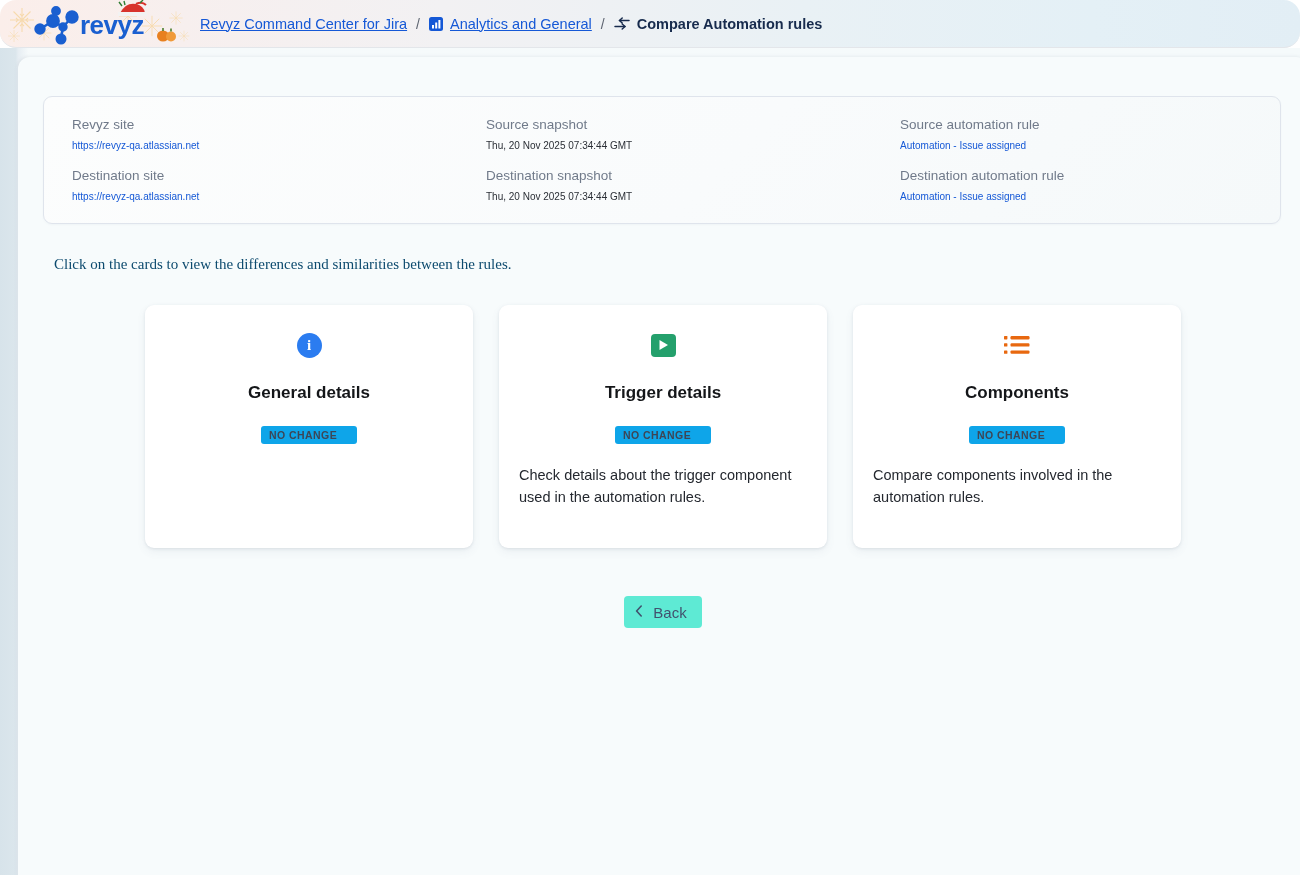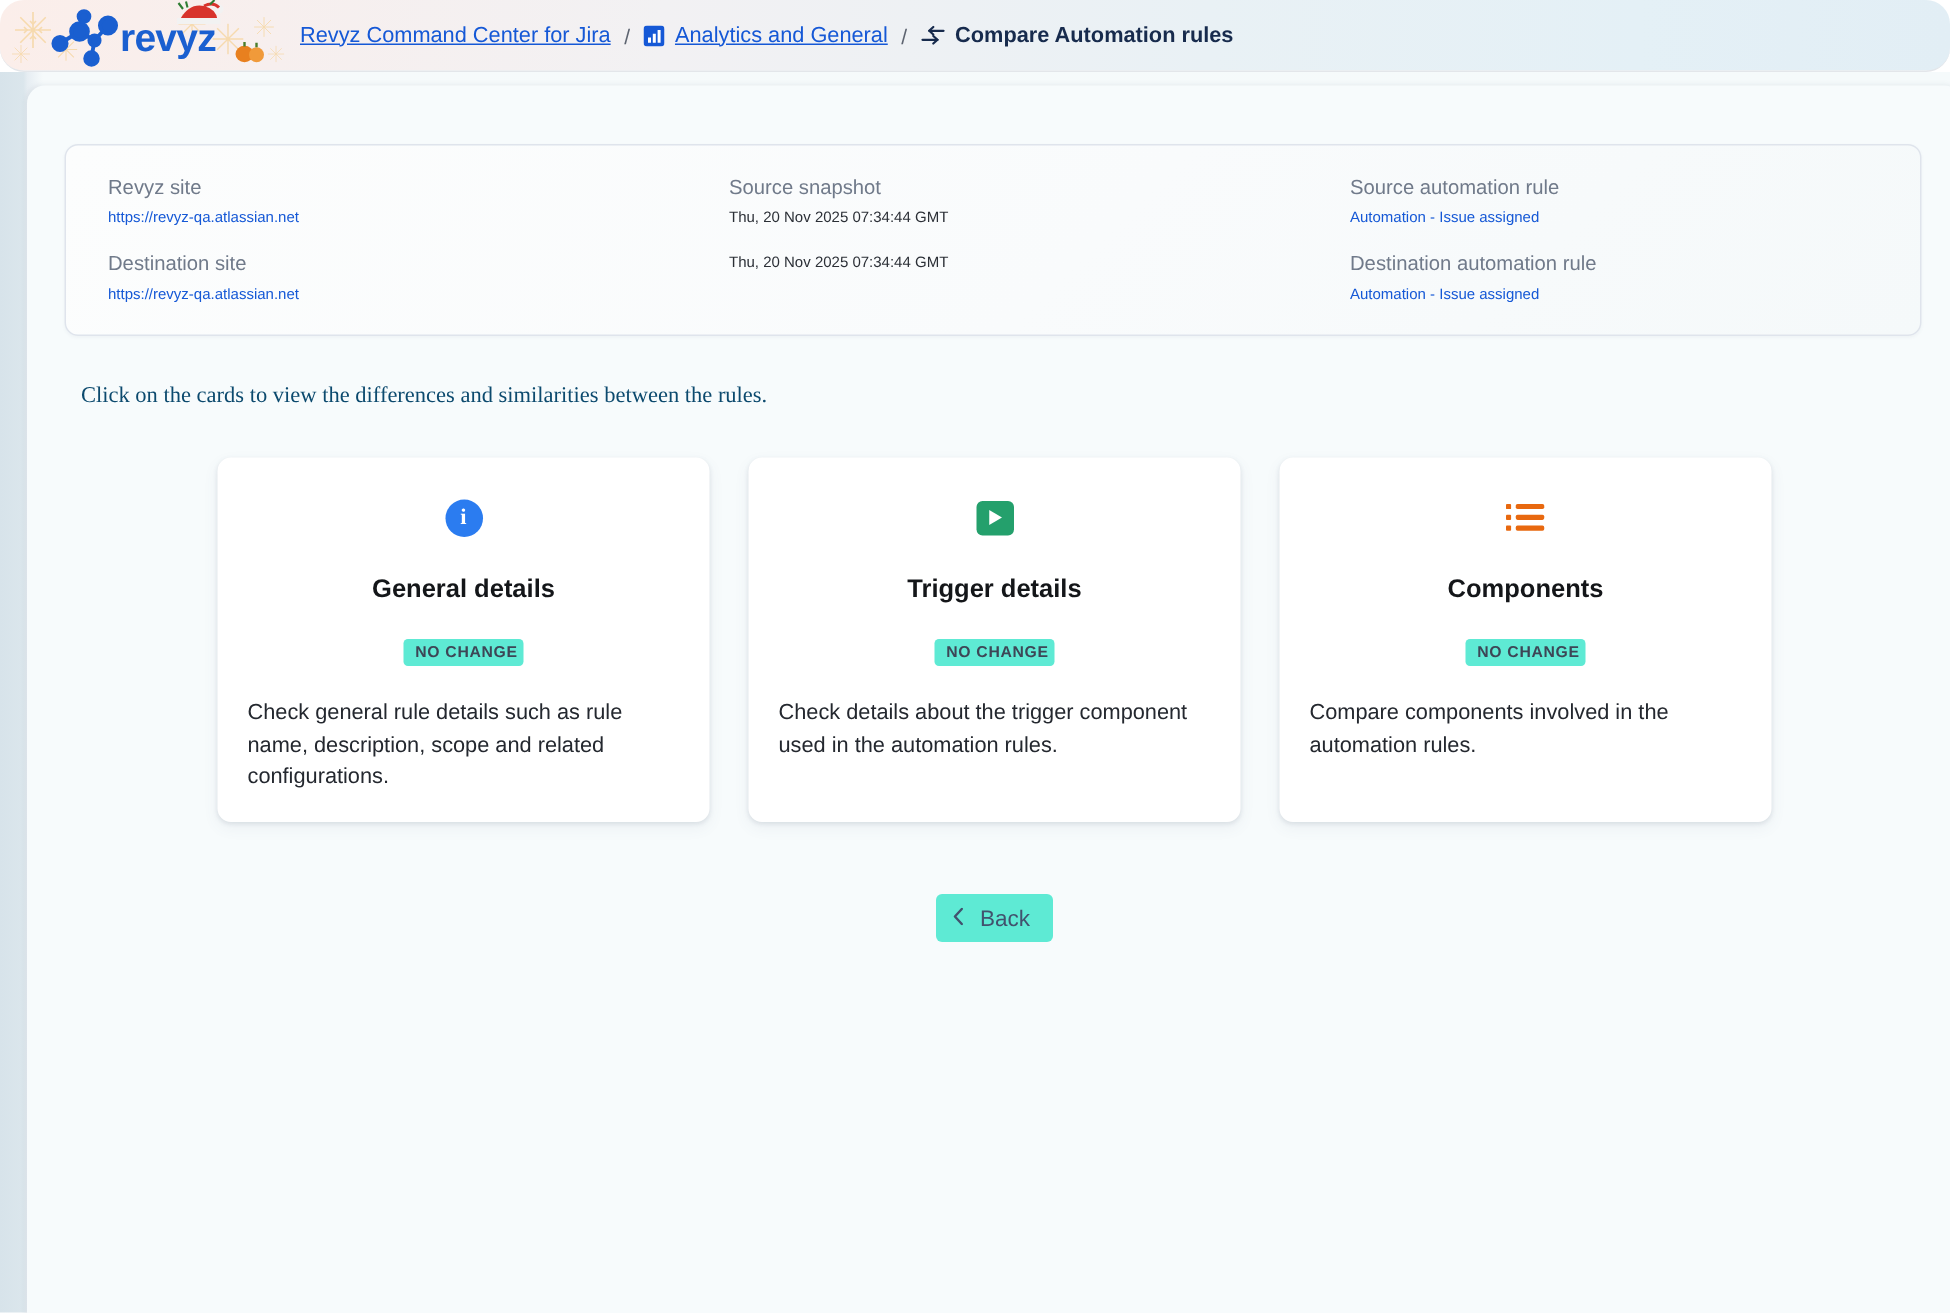--- a/index.html
+++ b/index.html
@@ -147,26 +147,26 @@
   }
   .card-title {
     font-size: 17px;
     font-weight: bold;
     color: #141619;
     text-align: center;
     margin-bottom: 23px;
   }
   .badge {
     display: inline-block;
-    background: #5eead4;
+    background: #0ea5e9;
     color: #3d4656;
     font-size: 10.5px;
     font-weight: bold;
     letter-spacing: 0.45px;
-    padding: 3px 4px 3px 8px;
+    padding: 3px 20px 3px 8px;
     border-radius: 3px;
     margin-bottom: 21px;
   }
   .card-desc {
     font-size: 14.5px;
     color: #24282f;
     line-height: 21.5px;
     align-self: stretch;
     text-align: left;
   }
@@ -334,20 +334,21 @@
           <div class="info-label">Source automation rule</div>
           <div class="info-value link">Automation - Issue assigned</div>
         </div>
 
         <div>
           <div class="info-label">Destination site</div>
           <div class="info-value link">https://revyz-qa.atlassian.net</div>
         </div>
 
         <div>
+          <div class="info-label">Destination snapshot</div>
           <div class="info-value">Thu, 20 Nov 2025 07:34:44 GMT</div>
         </div>
 
         <div>
           <div class="info-label">Destination automation rule</div>
           <div class="info-value link">Automation - Issue assigned</div>
         </div>
 
       </div>
     </div>
@@ -355,21 +356,20 @@
     <div class="hint">Click on the cards to view the differences and similarities between the rules.</div>
 
     <div class="cards">
 
       <div class="card">
         <div class="card-icon">
           <span class="icon-info">i</span>
         </div>
         <div class="card-title">General details</div>
         <div class="badge">NO CHANGE</div>
-        <div class="card-desc">Check general rule details such as rule name, description, scope and related configurations.</div>
       </div>
 
       <div class="card">
         <div class="card-icon">
           <span class="icon-play">
             <svg width="11" height="12" viewBox="0 0 11 12">
                 <polygon points="1.5,1 10,6 1.5,11" fill="#ffffff"></polygon>
               </svg>
           </span>
         </div>

